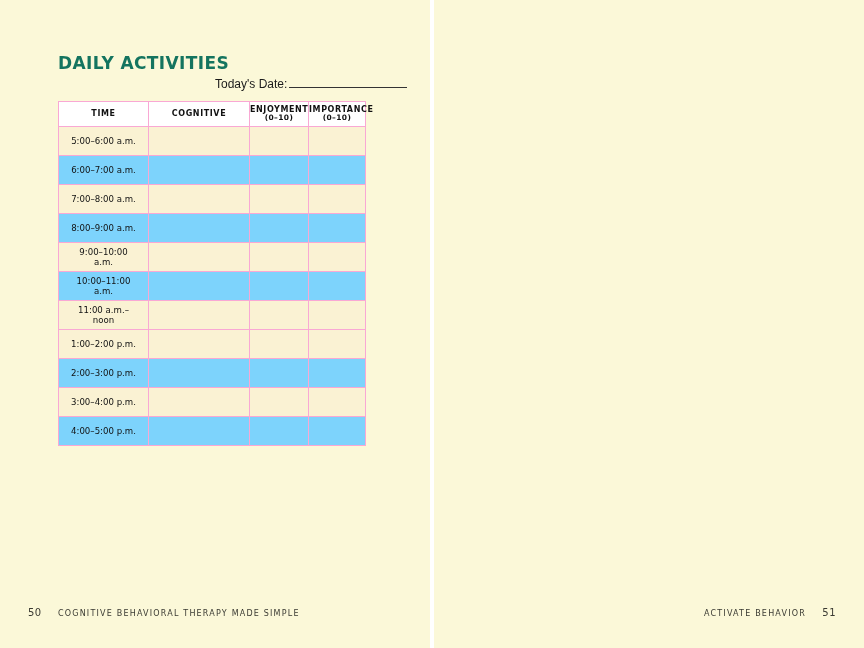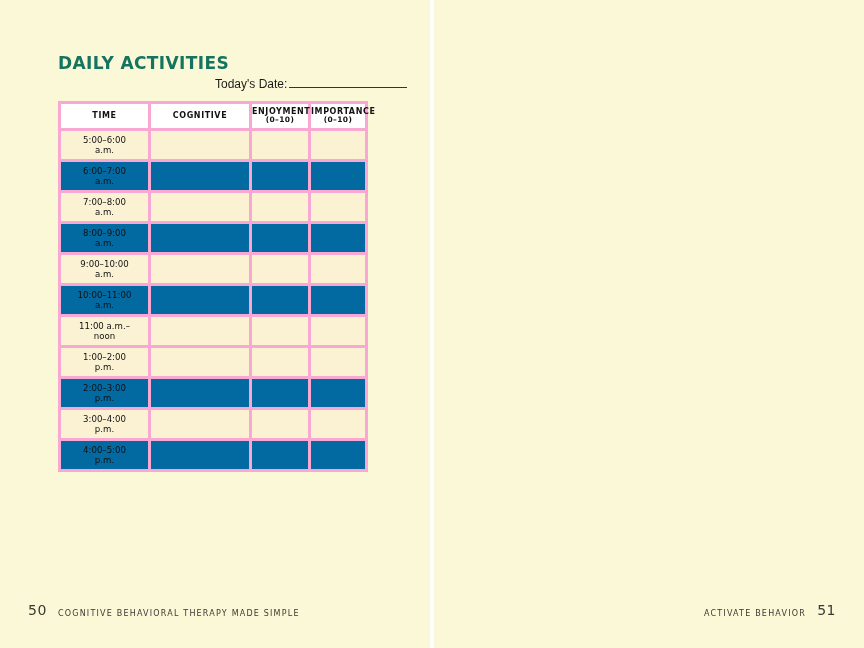--- a/index.html
+++ b/index.html
@@ -67,21 +67,21 @@
   }
 
   table.sched {
     position: absolute;
     border-collapse: collapse;
     table-layout: fixed;
     background: #ffffff;
   }
   table.sched th,
   table.sched td {
-    border: 3px solid #f9a8d4;
+    border: 1px solid #f9a8d4;
     padding: 0;
     margin: 0;
   }
   table.sched thead th {
     background: #ffffff;
     font-size: 8px;
     font-weight: bold;
     letter-spacing: 0.6px;
     text-align: center;
     color: #111;
@@ -104,40 +104,40 @@
     font-size: 8.6px;
     color: #111;
     padding: 0 12px;
     line-height: 1.18;
     font-family: "DejaVu Sans", sans-serif;
   }
   table.sched tr.odd td {
     background: #faf2d3;
   }
   table.sched tr.even td {
-    background: #0369a1;
+    background: #7dd3fc;
   }
 
   
   .tbl-left {
     left: 58px;
     top: 101px;
     width: 307px;
   }
 
   .folio {
     position: absolute;
     bottom: 30px;
     font-size: 8px;
     letter-spacing: 1.2px;
     color: #3a3a32;
     font-family: "DejaVu Sans", sans-serif;
   }
   .folio-num {
-    font-size: 14px;
+    font-size: 10px;
     letter-spacing: 0.5px;
   }
   .folio-left-num { left: 28px; }
   .folio-left-text { left: 58px; }
   .folio-right-text { right: 58px; }
   .folio-right-num { right: 28px; }
 </style>
 </head>
 <body>
 

